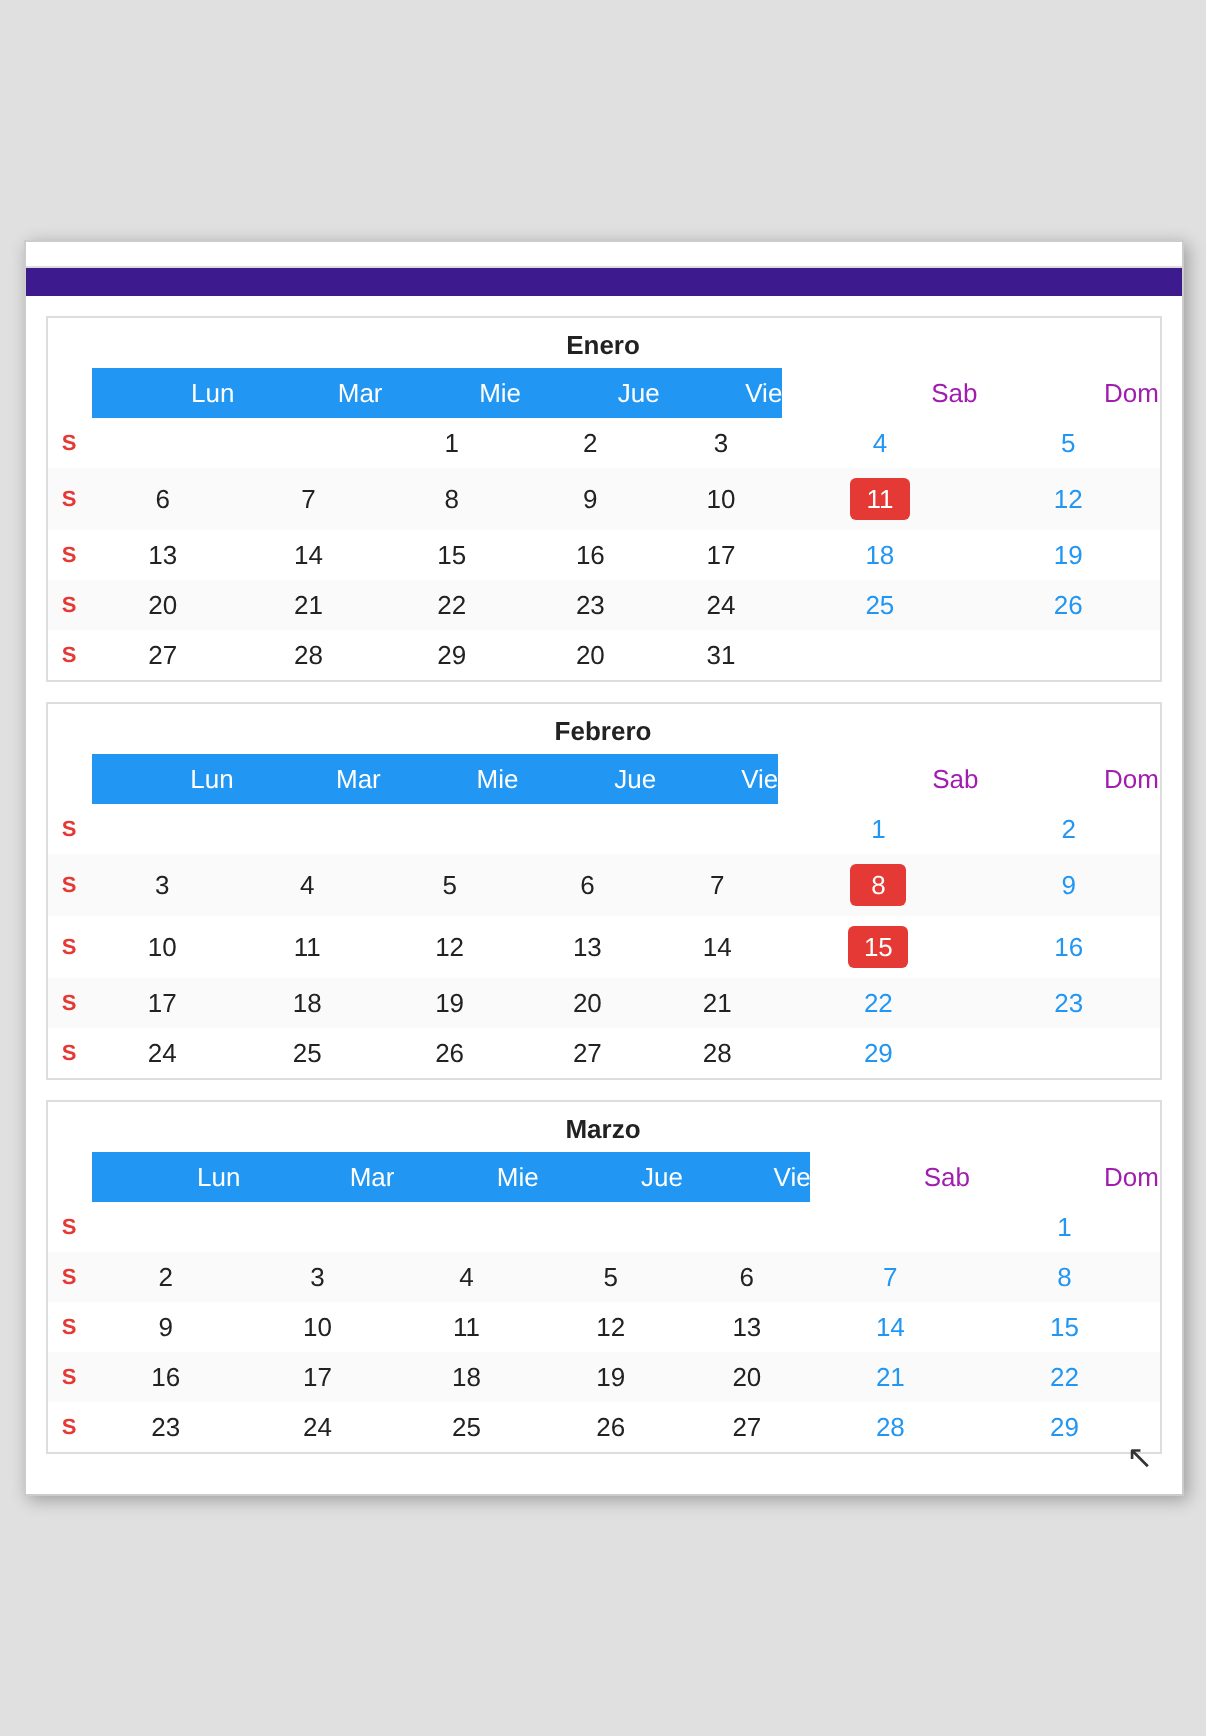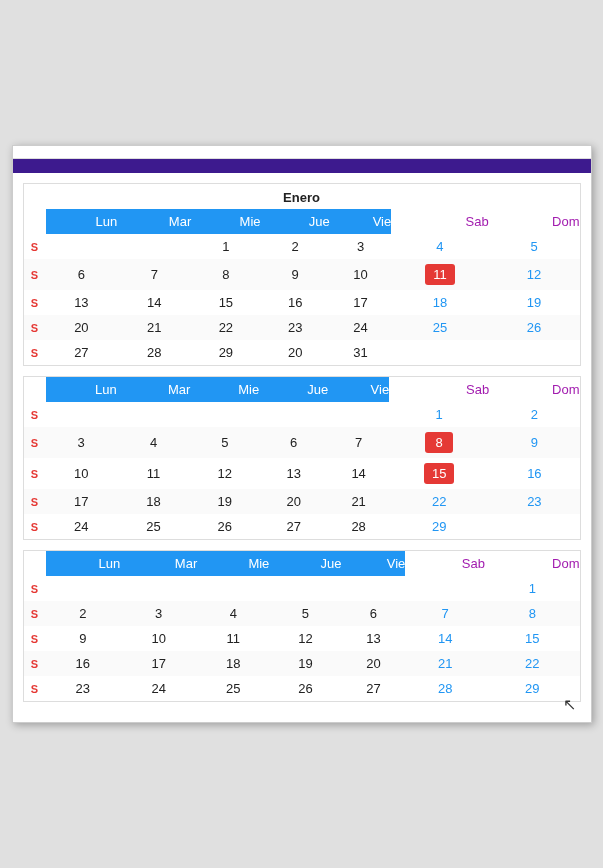--- a/index.html
+++ b/index.html
@@ -200,20 +200,21 @@
               <td>29</td>
               <td>20</td>
               <td>31</td>
               <td class="sab"></td>
               <td class="dom"></td>
             </tr>
           </tbody>
         </table>
       </div>
       <div class="month-section">
+        <div class="month-title">Febrero</div>
         <table class="cal-table">
           <thead>
             <tr>
               <th style="width: 22px; background: rgb(255, 255, 255);"></th>
               <th>Lun</th>
               <th>Mar</th>
               <th>Mie</th>
               <th>Jue</th>
               <th>Vie</th>
               <th class="weekend">Sab</th>
@@ -268,20 +269,21 @@
               <td>26</td>
               <td>27</td>
               <td>28</td>
               <td class="sab">29</td>
               <td class="dom"></td>
             </tr>
           </tbody>
         </table>
       </div>
       <div class="month-section">
+        <div class="month-title">Marzo</div>
         <table class="cal-table">
           <thead>
             <tr>
               <th style="width: 22px; background: rgb(255, 255, 255);"></th>
               <th>Lun</th>
               <th>Mar</th>
               <th>Mie</th>
               <th>Jue</th>
               <th>Vie</th>
               <th class="weekend">Sab</th>

